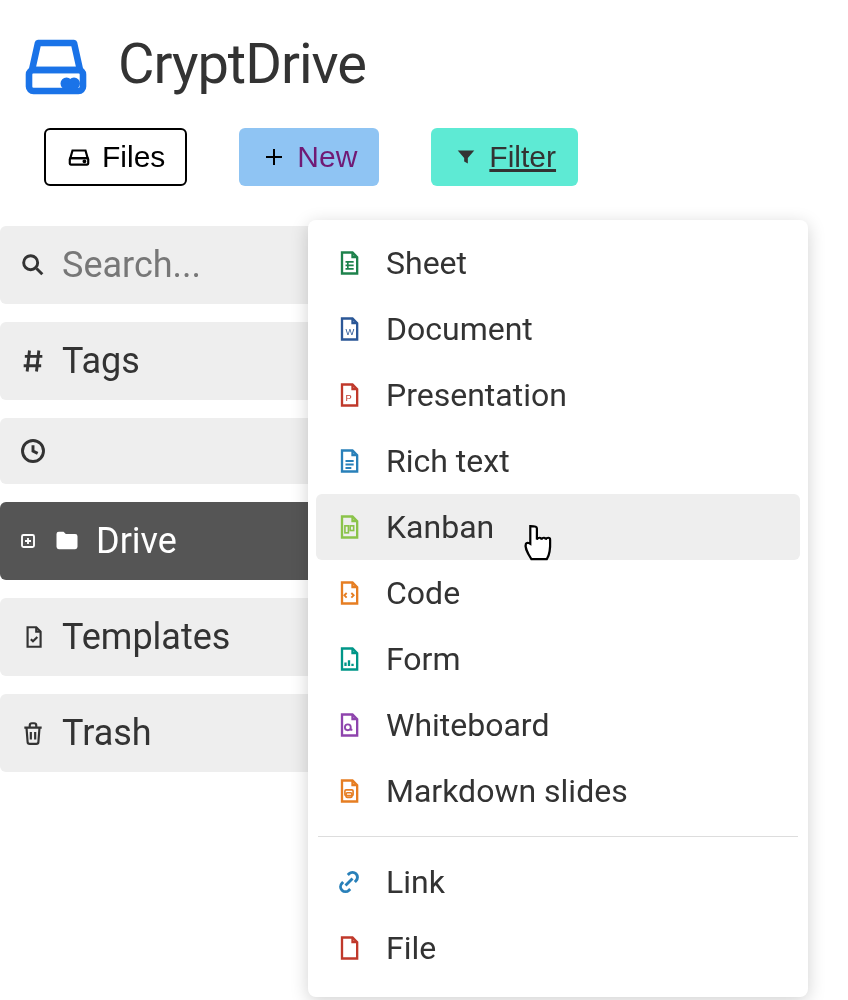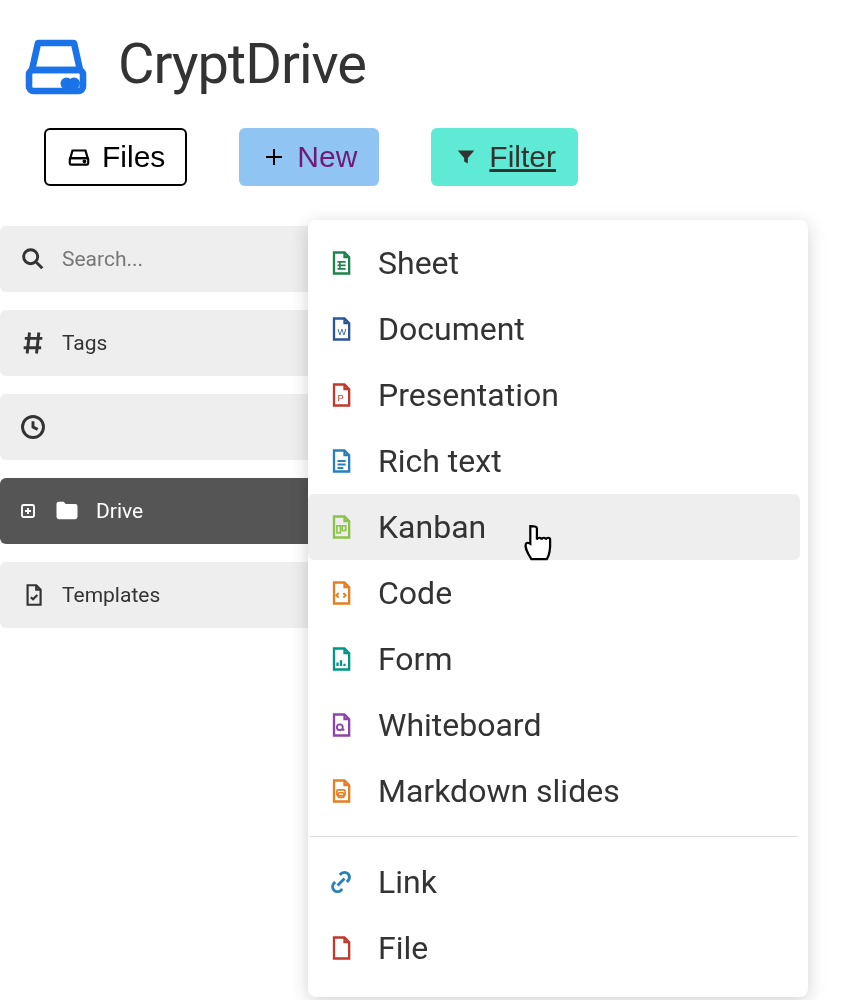--- a/index.html
+++ b/index.html
@@ -14,27 +14,27 @@
   
   .toolbar { display: flex; gap: 12px; padding: 0 0 6px 4px; }
   .btn { display: inline-flex; align-items: center; gap: 10px; font-size: 30px; padding: 10px 20px; border-radius: 6px; border: 2px solid transparent; cursor: pointer; background: #eee; margin-left: 40px; }
   .btn.files { background: #fff; border: 2px solid #000; color: #000; }
   .btn.new { background: #8fc4f3; color: #701a75; }
   .btn.filter { background: #5eead4; color: #333; text-decoration: underline; }
   .btn .glyph { width: 26px; height: 26px; display: inline-flex; align-items: center; justify-content: center; }
 
   
   .sidebar { margin-top: 34px; width: 440px; display: flex; flex-direction: column; gap: 18px; }
-  .nav-item { display: flex; align-items: center; gap: 14px; font-size: 21px; padding: 18px 18px; border-radius: 6px; background: #eeeeee; color: #333; cursor: pointer; }
+  .nav-item { display: flex; align-items: center; gap: 14px; font-size: 36px; padding: 18px 18px; border-radius: 6px; background: #eeeeee; color: #333; cursor: pointer; }
   .nav-item.active { background: #555; color: #fff; }
   .nav-item .glyph { width: 30px; height: 30px; display: inline-flex; align-items: center; justify-content: center; }
   .nav-item.search .label { color: #777; }
 
   
-  .menu { position: absolute; left: 308px; top: 220px; width: 500px; background: #fff; border-radius: 8px; box-shadow: 0 4px 18px rgba(0,0,0,0.18); padding: 10px 8px 16px 0; }
+  .menu { position: absolute; left: 308px; top: 220px; width: 500px; background: #fff; border-radius: 8px; box-shadow: 0 4px 18px rgba(0,0,0,0.18); padding: 10px 8px 16px 8px; }
   .menu-item { display: flex; align-items: center; gap: 22px; font-size: 32px; color: #333; padding: 14px 18px; border-radius: 6px; cursor: pointer; }
   .menu-item.hover { background: #eeeeee; }
   .menu-item .ficon { width: 30px; height: 30px; display:inline-flex; align-items:center; justify-content:center; }
   .menu hr { border: none; border-top: 1px solid #ddd; margin: 12px 2px; }
 
   
   .cursor { position: absolute; left: 520px; top: 524px; width: 36px; height: 44px; pointer-events: none; }
 
   svg { display:block; }
 </style>
@@ -133,20 +133,29 @@
     <span class="glyph">
       <svg viewBox="0 0 24 24" width="26" height="26" fill="none" stroke="#333" stroke-width="2">
         <path d="M7 3h8l4 4v14H7z"></path>
           <path d="M15 3v4h4"></path>
           <path d="M10 14l2 2 4-4"></path>
       </svg>
     </span>
     <span>Templates</span>
   </div>
 
+  <div class="nav-item">
+    <span class="glyph">
+      <svg viewBox="0 0 24 24" width="26" height="26" fill="none" stroke="#333" stroke-width="2">
+        <path d="M4 7h16M9 7V5a2 2 0 0 1 2-2h2a2 2 0 0 1 2 2v2M6 7l1 13a2 2 0 0 0 2 2h6a2 2 0 0 0 2-2l1-13"></path>
+        <path d="M10 11v7M14 11v7"></path>
+      </svg>
+    </span>
+    <span>Trash</span>
+  </div>
 </div>
 
 <div class="menu">
   <div id="menu-items">
       <div class="menu-item">
         <span class="ficon">
           <svg viewBox="0 0 24 24" width="28" height="28" fill="none" stroke="#1e824c" stroke-width="2">
     <path d="M6 3h9l4 4v14H6z"></path>
             <path d="M15 3v4h4"></path>
             <path d="M9 11h7M9 14h7M9 17h7M11 11v6" stroke-width="1.4"></path>

